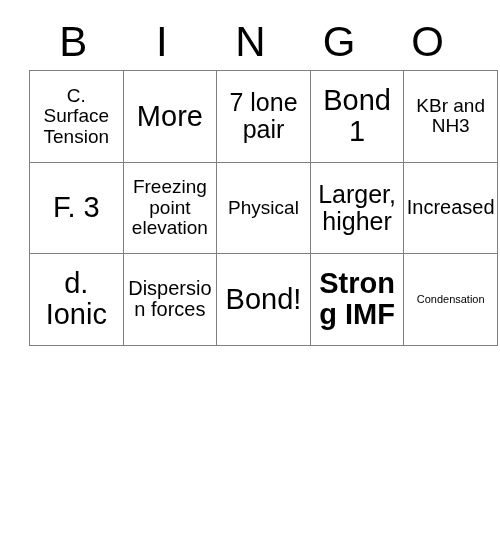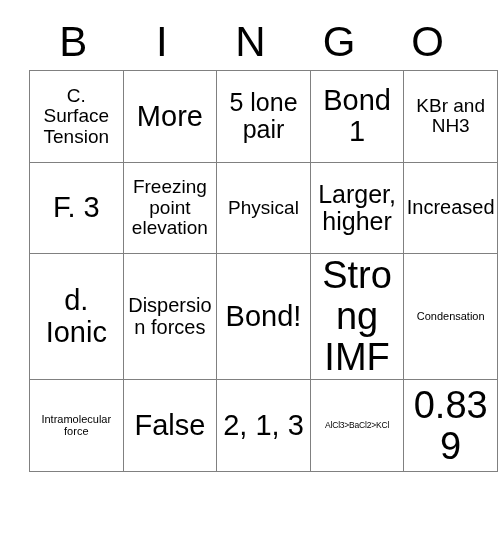--- a/index.html
+++ b/index.html
@@ -51,21 +51,21 @@
     padding: 1px 2px;
     text-align: center;
     vertical-align: middle;
     overflow: hidden;
     word-wrap: break-word;
     line-height: 1.08;
     color: #000000;
   }
   
   .s-xxl { font-size: 29px; }
-  .s-xl  { font-size: 38px; }
+  .s-xl  { font-size: 29px; font-weight: bold; }
   .s-lg  { font-size: 25px; }
   .s-md  { font-size: 19px; }
   .s-sm  { font-size: 20px; }
   .s-xs  { font-size: 11px; }
   .s-xxs { font-size: 8.5px; letter-spacing: -0.2px; }
 </style>
 </head>
 <body>
 
 <div class="card">
@@ -76,41 +76,34 @@
     <div class="header-cell">N</div>
     <div class="header-cell">G</div>
     <div class="header-cell">O</div>
   </div>
 
   <table class="grid">
     <tbody>
       <tr>
         <td class="s-md">C. Surface Tension</td>
         <td class="s-xxl">More</td>
-        <td class="s-lg">5 lone pair</td>
+        <td class="s-lg">7 lone pair</td>
         <td class="s-xxl">Bond 1</td>
         <td class="s-md">KBr and NH3</td>
       </tr>
       <tr>
         <td class="s-xxl">F. 3</td>
         <td class="s-md">Freezing point elevation</td>
         <td class="s-md">Physical</td>
         <td class="s-lg">Larger, higher</td>
         <td class="s-sm">Increased</td>
       </tr>
       <tr>
         <td class="s-xxl">d. Ionic</td>
         <td class="s-sm">Dispersion forces</td>
         <td class="s-xxl">Bond!</td>
         <td class="s-xl">Strong IMF</td>
         <td class="s-xs">Condensation</td>
       </tr>
-      <tr>
-        <td class="s-xs">Intramolecular force</td>
-        <td class="s-xxl">False</td>
-        <td class="s-xxl">2, 1, 3</td>
-        <td class="s-xxs">AlCl3&gt;BaCl2&gt;KCl</td>
-        <td class="s-xl">0.839</td>
-      </tr>
     </tbody>
   </table>
 
 </div>
 
 </body></html>

